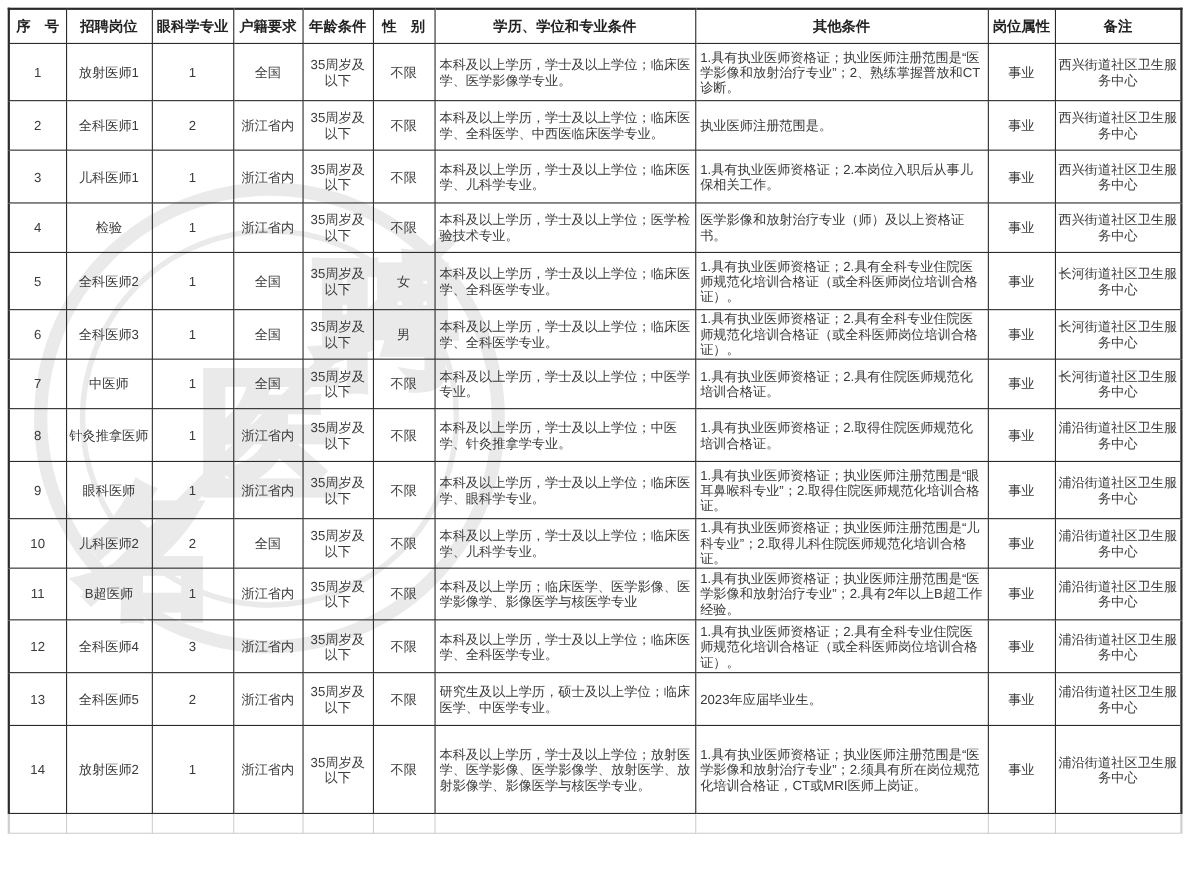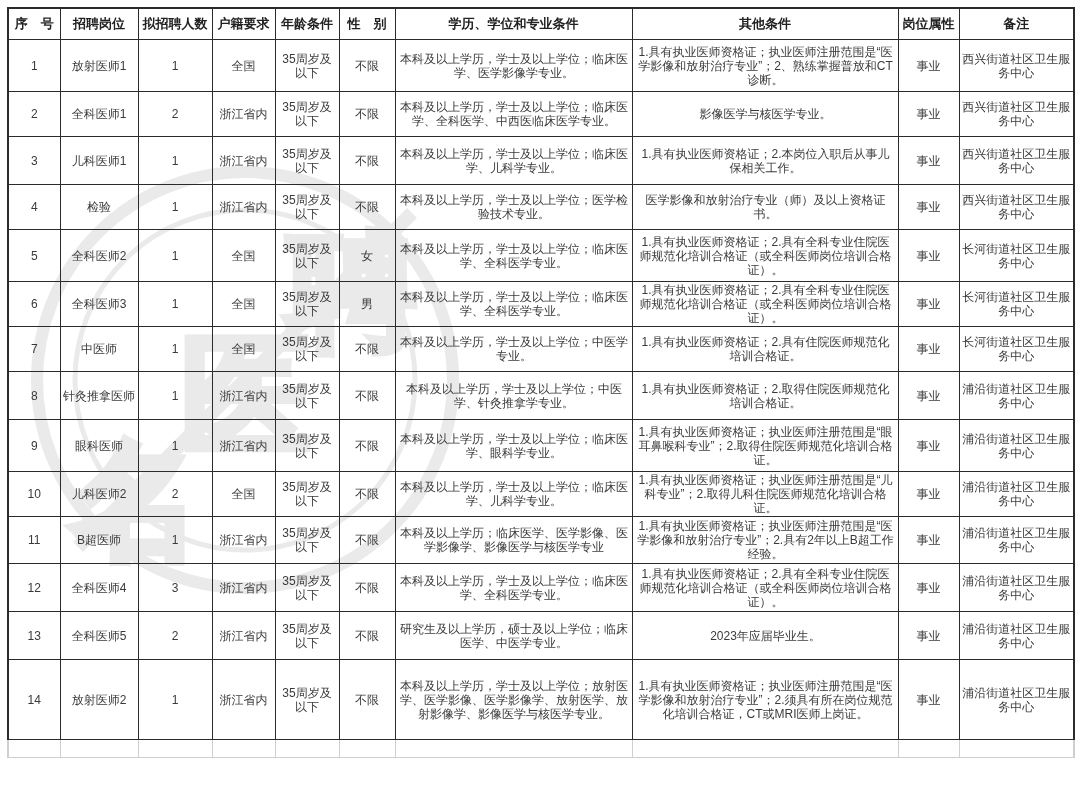--- a/index.html
+++ b/index.html
@@ -30,21 +30,21 @@
   }
   table.recruit th{
     font-size:13px;
     font-weight:bold;
     color:#222222;
     height:28px;
     border-width:2px 1px 1px 1px;
   }
   table.recruit th:first-child, table.recruit td:first-child{border-left-width:2px;}
   table.recruit th:last-child, table.recruit td:last-child{border-right-width:2px;}
-  table.recruit td.left{text-align:center;padding-left:4px;padding-right:3px;margin-left:24px;}
+  table.recruit td.left{text-align:left;padding-left:4px;padding-right:3px;margin-left:24px;}
   tr.partial-row td{
     border-color:#cfcfcf;
     border-top-color:#2b2b2b;
     height:15px;
   }
   .watermark{
     position:absolute;
     left:20px;top:155px;
     width:450px;height:450px;
     pointer-events:none;
@@ -79,21 +79,21 @@
         <col style="width:56px">
       <col style="width:237px">
         <col style="width:266px">
         <col style="width:61px">
       <col style="width:115px">
     </colgroup>
     <thead>
       <tr>
         <th>序　号</th>
         <th>招聘岗位</th>
-        <th>拟招聘人数</th>
+        <th>眼科学专业</th>
         <th>户籍要求</th>
         <th>年龄条件</th>
         <th>性　别</th>
         <th>学历、学位和专业条件</th>
         <th>其他条件</th>
         <th>岗位属性</th>
         <th>备注</th>
       </tr>
     </thead>
     <tbody id="table-body">
@@ -110,21 +110,21 @@
           <td>西兴街道社区卫生服务中心</td>
         </tr>
         <tr style="height: 45px;">
           <td>2</td>
           <td>全科医师1</td>
           <td>2</td>
           <td>浙江省内</td>
           <td>35周岁及以下</td>
           <td>不限</td>
           <td class="left">本科及以上学历，学士及以上学位；临床医学、全科医学、中西医临床医学专业。</td>
-          <td class="left">影像医学与核医学专业。</td>
+          <td class="left">执业医师注册范围是。</td>
           <td>事业</td>
           <td>西兴街道社区卫生服务中心</td>
         </tr>
         <tr style="height: 48px;">
           <td>3</td>
           <td>儿科医师1</td>
           <td>1</td>
           <td>浙江省内</td>
           <td>35周岁及以下</td>
           <td>不限</td>

